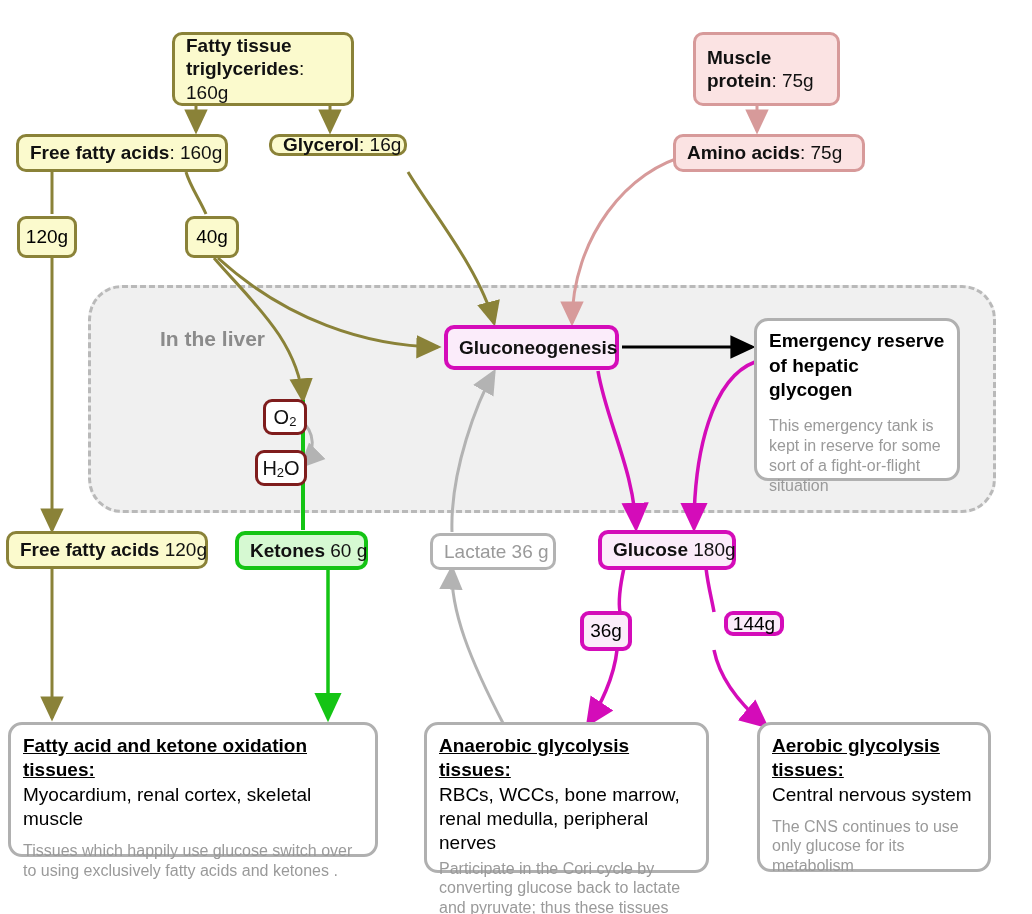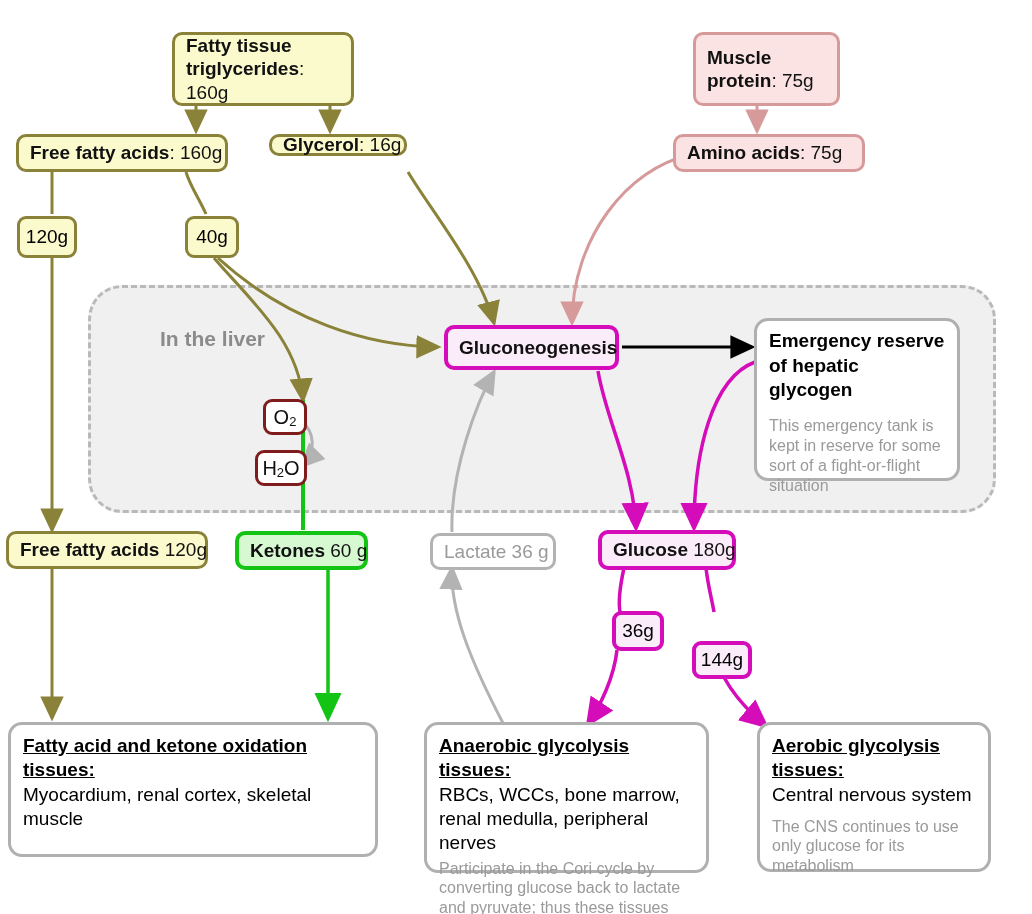--- a/index.html
+++ b/index.html
@@ -187,30 +187,31 @@
   </div>
 
   <div class="node rb grayb" style="left:418px;top:533px;width:126px;height:37px;">
     <div class="lbl" style="color:#9a9a9a;">Lactate 36 g</div>
   </div>
 
   <div class="node rb magenta" style="left:598px;top:530px;width:138px;height:40px;">
     <div class="lbl"><b>Glucose</b><span class="norm"> 180g</span></div>
   </div>
 
-  <div class="node rb magenta tagbox" style="left:612px;top:611px;width:52px;height:40px;">
+  <div class="node rb magenta tagbox" style="left:580px;top:611px;width:52px;height:40px;">
     <span>36g</span>
   </div>
-  <div class="node rb magenta tagbox" style="left:692px;top:611px;width:60px;height:38px;margin-top:30px;">
+  <div class="node rb magenta tagbox" style="left:724px;top:611px;width:60px;height:25px;">
     <span>144g</span>
   </div>
 
   <div class="tissue" style="left:8px;top:722px;width:370px;height:135px;">
     <div class="t-head">Fatty acid and ketone oxidation tissues:</div>
     <div class="t-body">Myocardium, renal cortex, skeletal muscle</div>
+    <div class="t-note">Tissues which happily use glucose switch over to using exclusively fatty acids and ketones .</div>
   </div>
 
   <div class="tissue" style="left:424px;top:722px;width:285px;height:151px;">
     <div class="t-head">Anaerobic glycolysis tissues:</div>
     <div class="t-body">
       <span>RBCs, WCCs, bone marrow,</span><br>
       <span>renal medulla, peripheral nerves</span>
     </div>
     <div class="t-note tight">Participate in the Cori cycle by converting glucose back to lactate and pyruvate; thus these tissues indirectly derive energy from the oxidation of fat.</div>
   </div>

